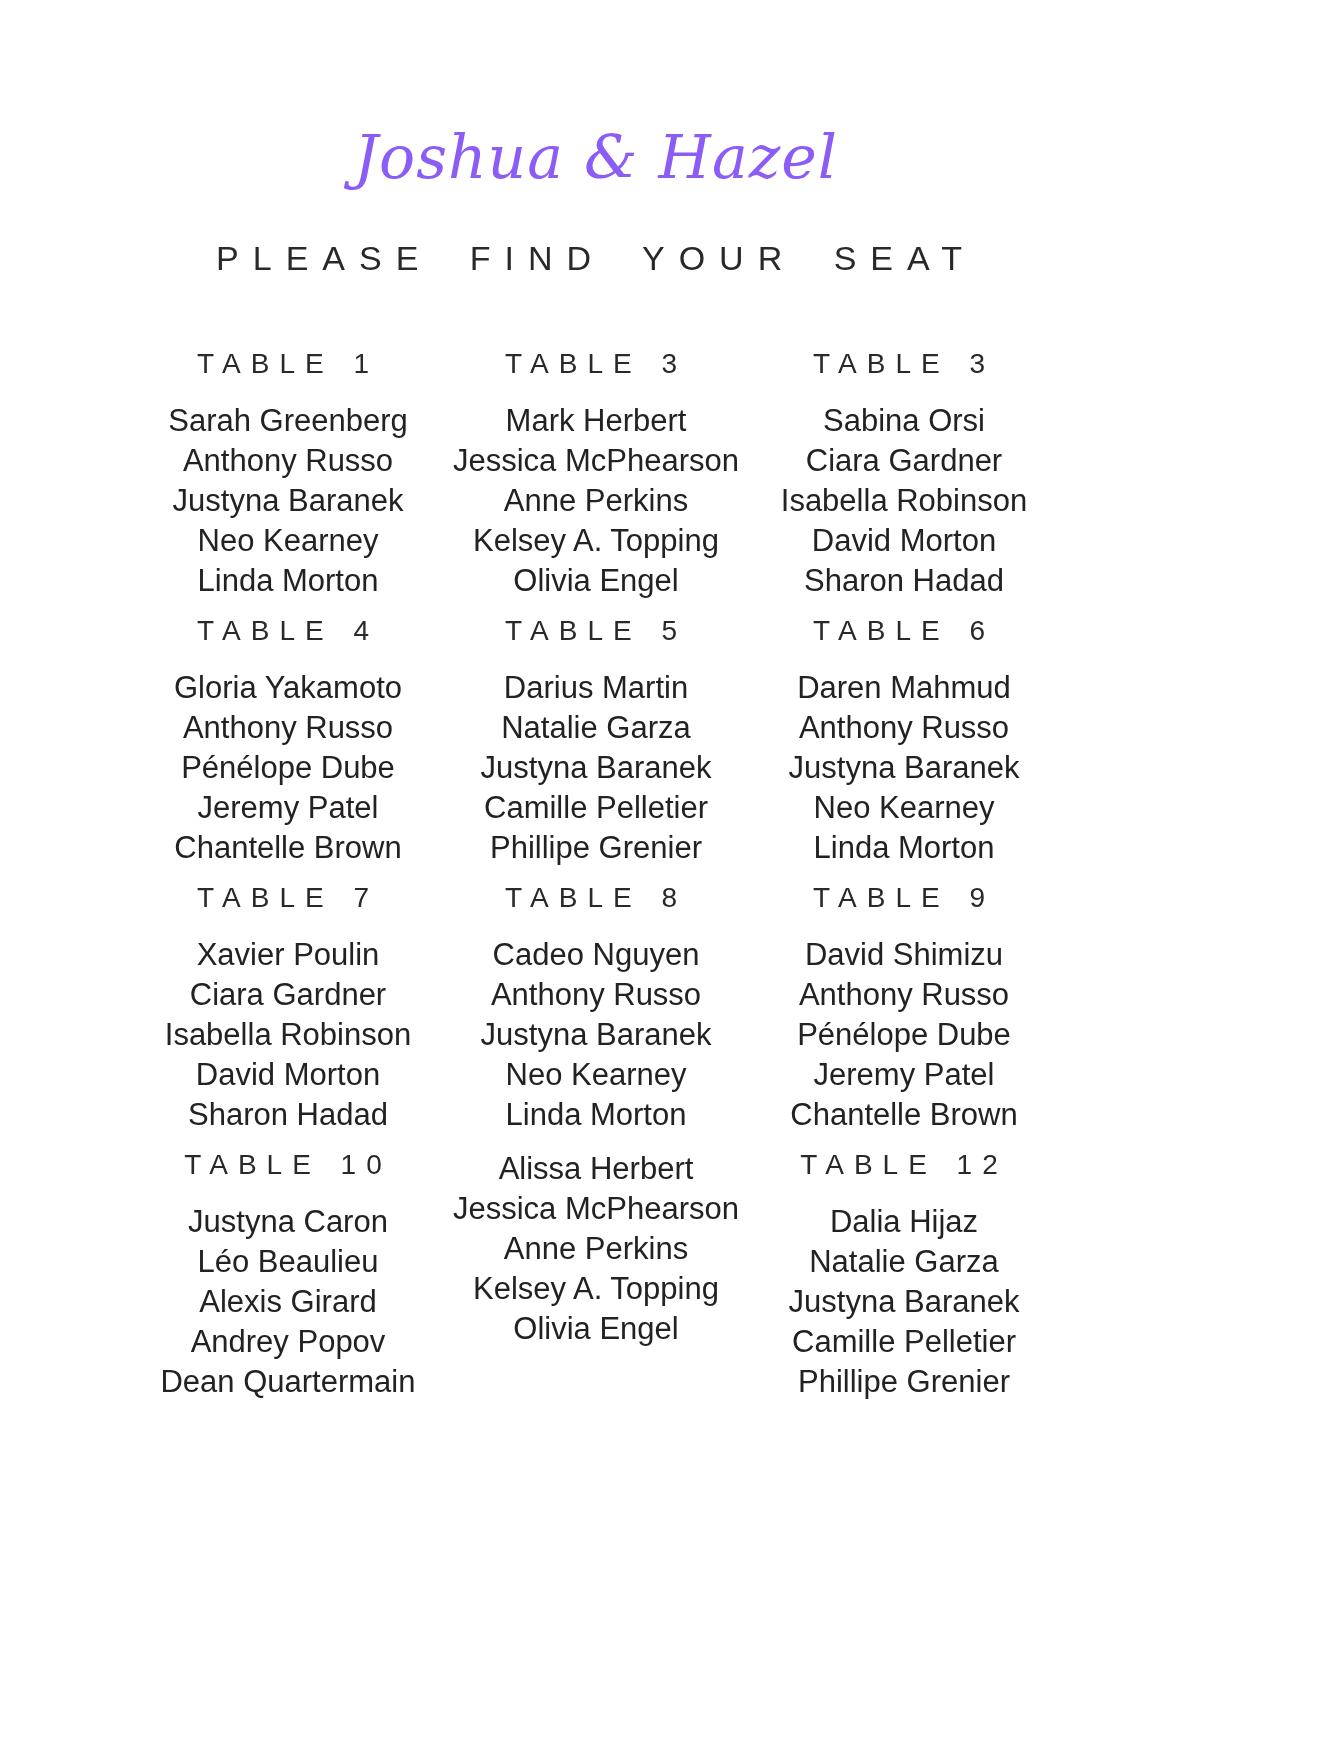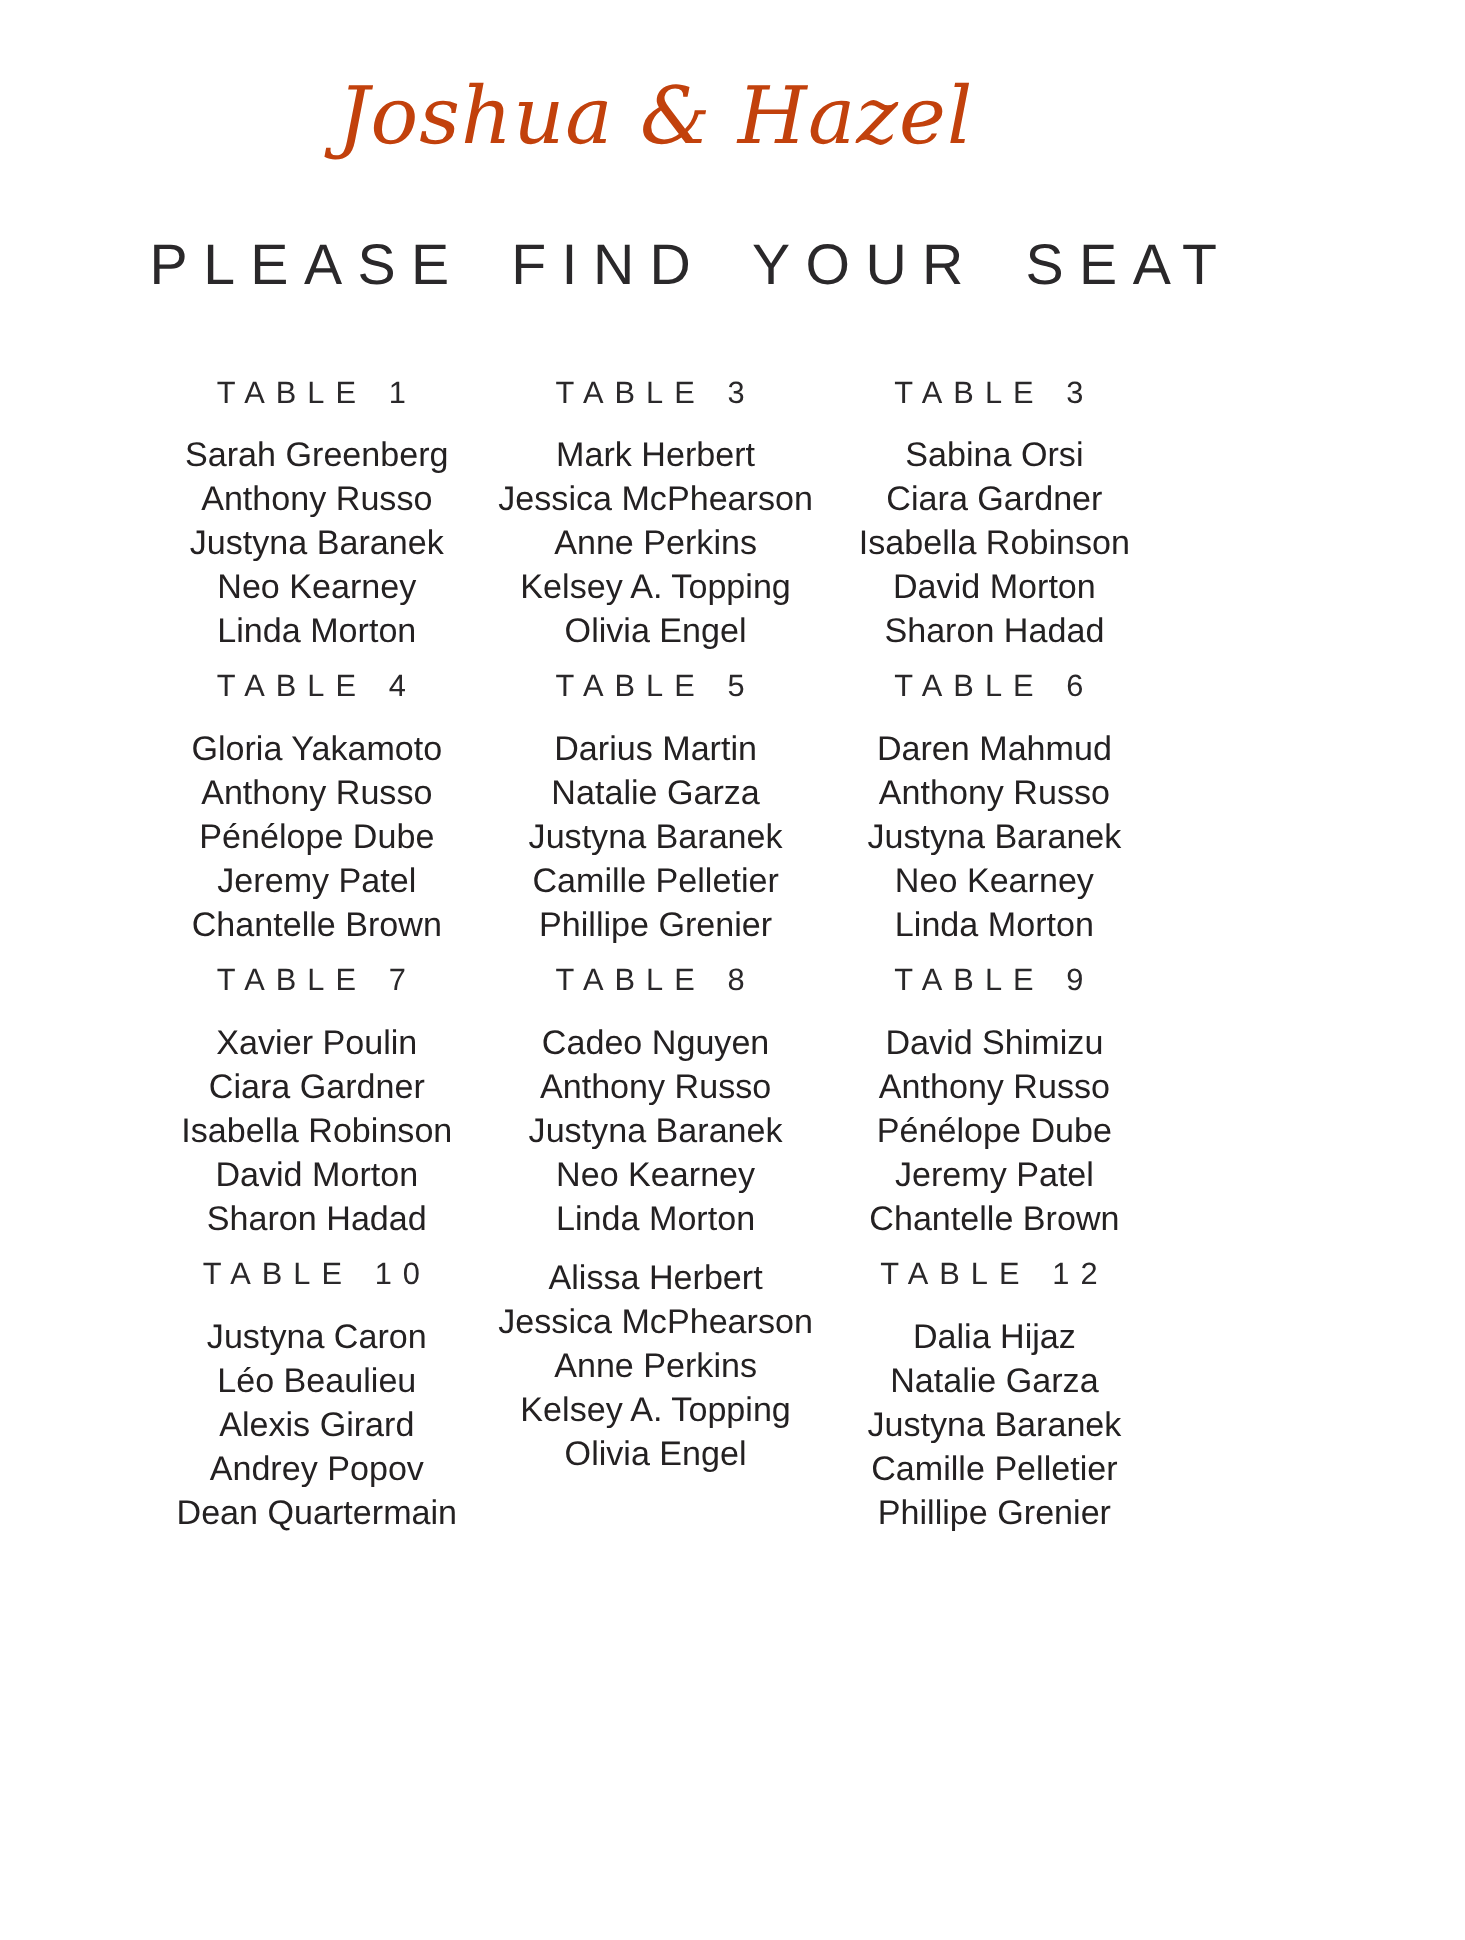--- a/index.html
+++ b/index.html
@@ -14,33 +14,33 @@
   }
   .poster {
     width: 920px;
     margin-left: 136px; 
     text-align: center;
   }
   .couple-title {
     font-family: "DejaVu Serif", serif;
     font-style: italic;
     font-weight: 400;
-    font-size: 72px;
+    font-size: 60px;
     line-height: 1.25;
     margin: 0;
-    padding-top: 60px;
-    color: #c2410c;
+    padding-top: 120px;
+    color: #8b5cf6;
     letter-spacing: 1px;
   }
   .find-seat {
-    font-size: 52px;
+    font-size: 34px;
     font-weight: 400;
     letter-spacing: 14px;
     word-spacing: 14px;
-    margin-top: 61px;
+    margin-top: 44px;
     color: #2a282a;
     white-space: nowrap;
   }
   .tables-grid {
     margin-top: 70px;
     display: grid;
     grid-template-columns: repeat(3, 1fr);
     row-gap: 14px;
     column-gap: 4px;
   }

